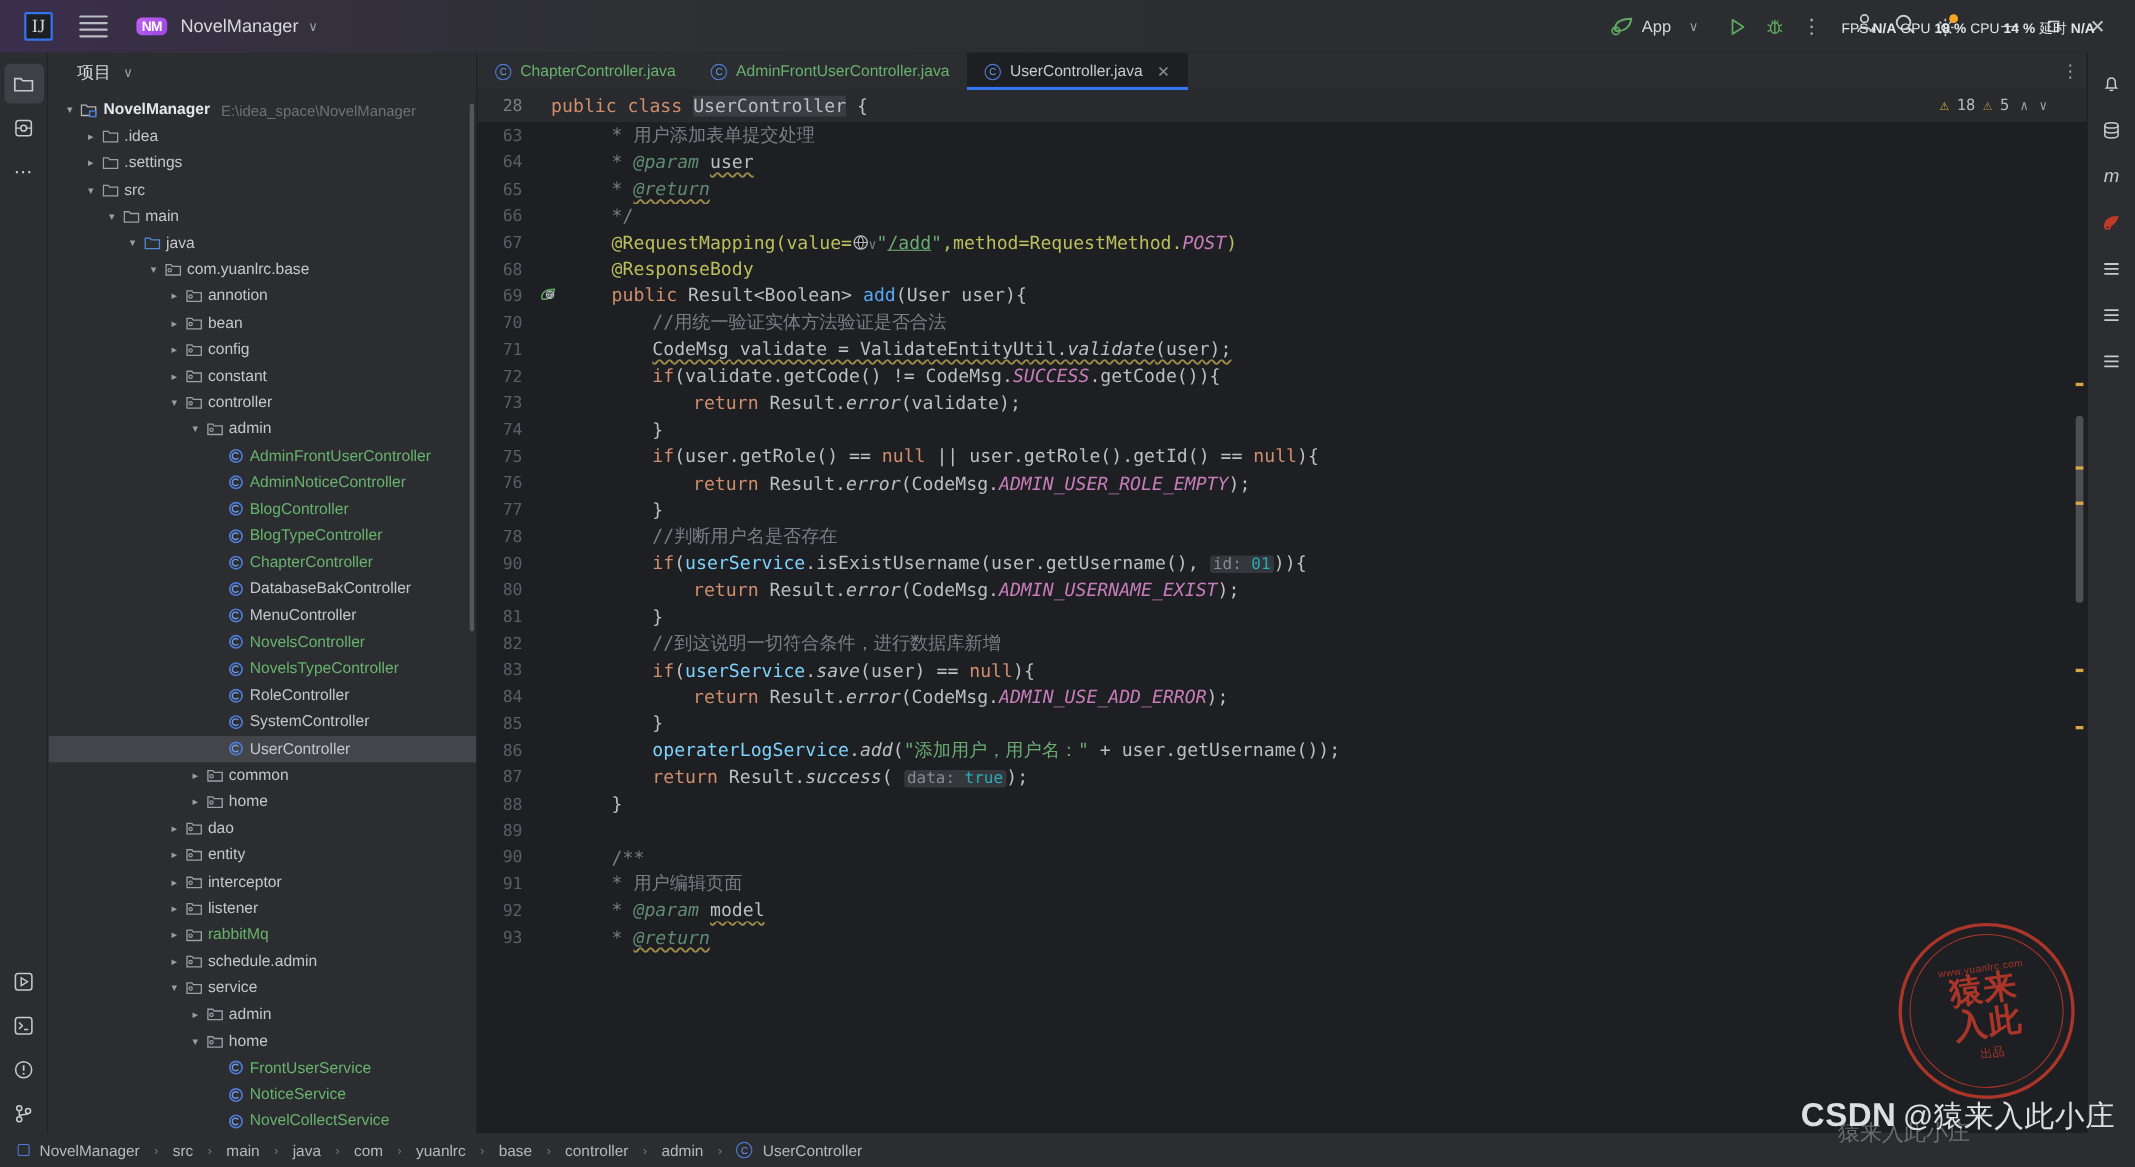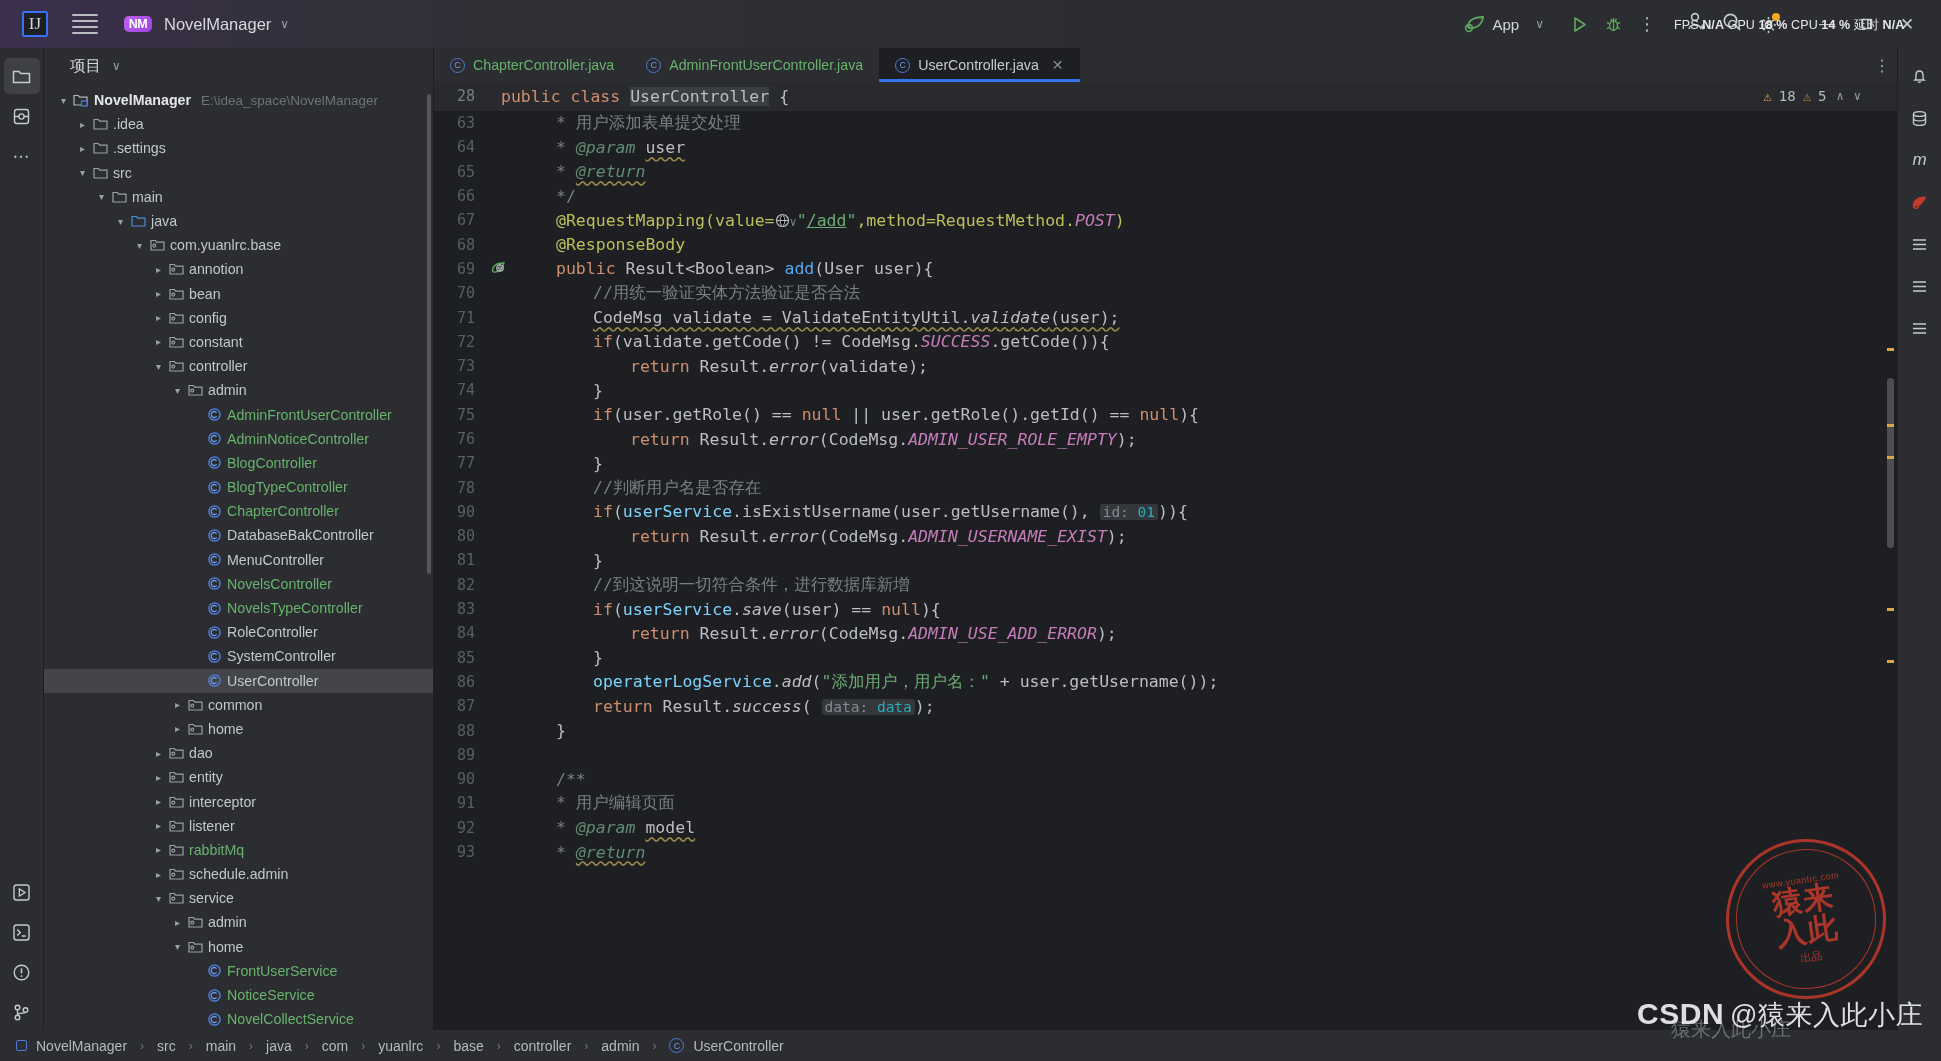--- a/index.html
+++ b/index.html
@@ -810,21 +810,21 @@
         <div class="codeline"><span class="lno">77</span><span class="gutter-ico"></span><span class="ctext" style="padding-left: 86px;"><span class="plain">}</span></span></div>
         <div class="codeline"><span class="lno">78</span><span class="gutter-ico"></span><span class="ctext" style="padding-left: 86px;"><span class="cmt">//判断用户名是否存在</span></span></div>
         <div class="codeline"><span class="lno">90</span><span class="gutter-ico"></span><span class="ctext" style="padding-left: 86px;"><span class="plain"><span class="kw">if</span>(<span class="fld">userService</span>.isExistUsername(user.getUsername(), <span class="inlay">id: <span class="num">01</span></span>)){</span></span></div>
         <div class="codeline"><span class="lno">80</span><span class="gutter-ico"></span><span class="ctext" style="padding-left: 123px;"><span class="plain"><span class="kw">return</span> Result.<span class="ital">error</span>(CodeMsg.<span class="sconst">ADMIN_USERNAME_EXIST</span>);</span></span></div>
         <div class="codeline"><span class="lno">81</span><span class="gutter-ico"></span><span class="ctext" style="padding-left: 86px;"><span class="plain">}</span></span></div>
         <div class="codeline"><span class="lno">82</span><span class="gutter-ico"></span><span class="ctext" style="padding-left: 86px;"><span class="cmt">//到这说明一切符合条件，进行数据库新增</span></span></div>
         <div class="codeline"><span class="lno">83</span><span class="gutter-ico"></span><span class="ctext" style="padding-left: 86px;"><span class="plain"><span class="kw">if</span>(<span class="fld">userService</span>.<span class="ital">save</span>(user) == <span class="kw">null</span>){</span></span></div>
         <div class="codeline"><span class="lno">84</span><span class="gutter-ico"></span><span class="ctext" style="padding-left: 123px;"><span class="plain"><span class="kw">return</span> Result.<span class="ital">error</span>(CodeMsg.<span class="sconst">ADMIN_USE_ADD_ERROR</span>);</span></span></div>
         <div class="codeline"><span class="lno">85</span><span class="gutter-ico"></span><span class="ctext" style="padding-left: 86px;"><span class="plain">}</span></span></div>
         <div class="codeline"><span class="lno">86</span><span class="gutter-ico"></span><span class="ctext" style="padding-left: 86px;"><span class="plain"><span class="fld">operaterLogService</span>.<span class="ital">add</span>(<span class="str">"添加用户，用户名："</span> + user.getUsername());</span></span></div>
-        <div class="codeline"><span class="lno">87</span><span class="gutter-ico"></span><span class="ctext" style="padding-left: 86px;"><span class="plain"><span class="kw">return</span> Result.<span class="ital">success</span>( <span class="inlay">data: <span class="num">data</span></span>);</span></span></div>
+        <div class="codeline"><span class="lno">87</span><span class="gutter-ico"></span><span class="ctext" style="padding-left: 86px;"><span class="plain"><span class="kw">return</span> Result.<span class="ital">success</span>( <span class="inlay">data: <span class="num">true</span></span>);</span></span></div>
         <div class="codeline"><span class="lno">88</span><span class="gutter-ico"></span><span class="ctext" style="padding-left: 49px;"><span class="plain">}</span></span></div>
         <div class="codeline"><span class="lno">89</span><span class="gutter-ico"></span><span class="ctext" style="padding-left: 12px;"><span class="plain"></span></span></div>
         <div class="codeline"><span class="lno">90</span><span class="gutter-ico"></span><span class="ctext" style="padding-left: 49px;"><span class="cmt">/**</span></span></div>
         <div class="codeline"><span class="lno">91</span><span class="gutter-ico"></span><span class="ctext" style="padding-left: 49px;"><span class="cmt">* 用户编辑页面</span></span></div>
         <div class="codeline"><span class="lno">92</span><span class="gutter-ico"></span><span class="ctext" style="padding-left: 49px;"><span class="cmt">* </span><span class="cmt ital" style="color:#5f8c72;">@param</span> <span class="plain squig">model</span></span></div>
         <div class="codeline"><span class="lno">93</span><span class="gutter-ico"></span><span class="ctext" style="padding-left: 49px;"><span class="cmt">* </span><span class="cmt ital squig" style="color:#5f8c72;">@return</span></span></div>
       </div>
 
     <div class="ed-thumb"></div>
     <div class="marker" style="top:300px;background:#d7a843;"></div>

